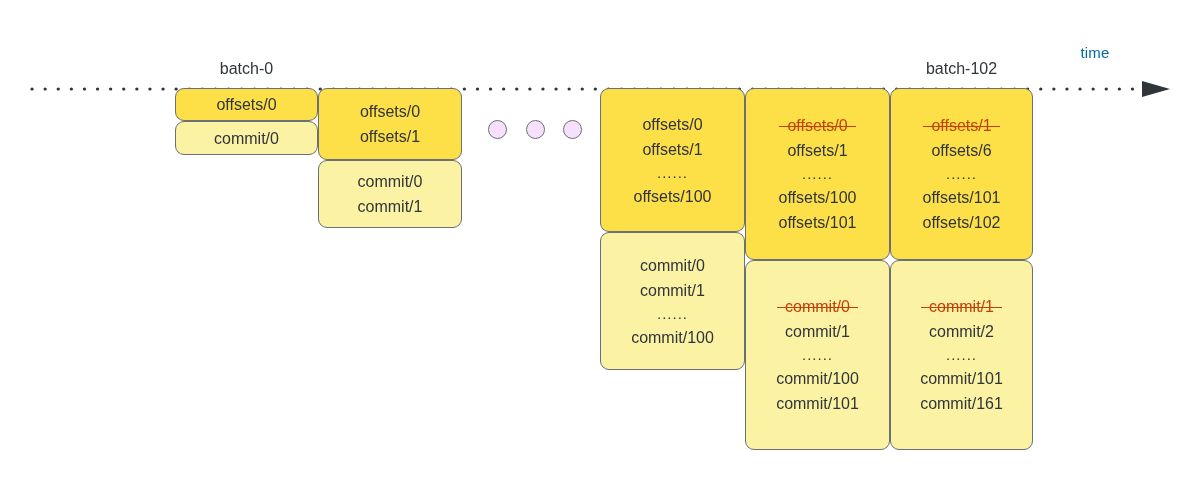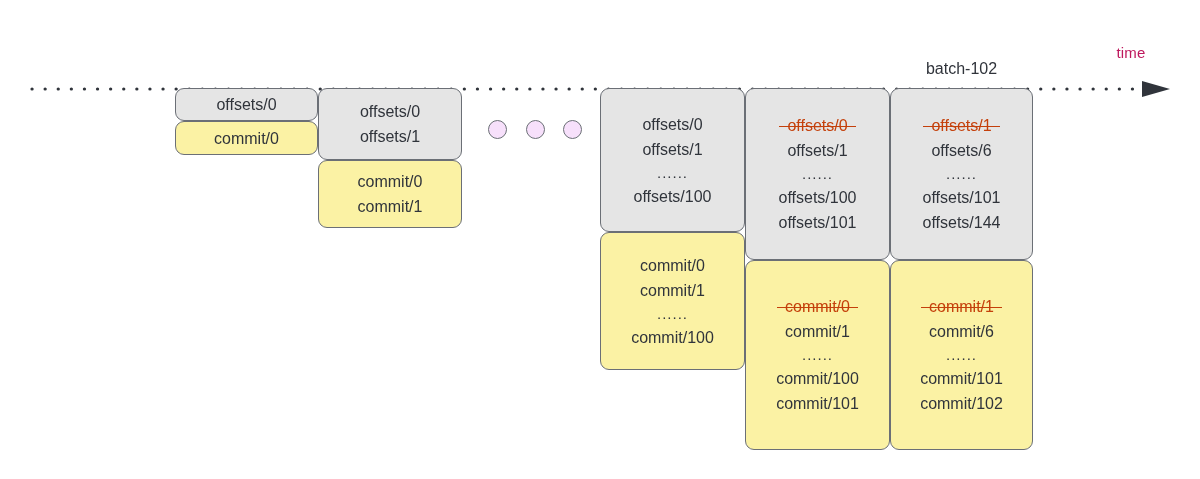--- a/index.html
+++ b/index.html
@@ -23,26 +23,26 @@
   
   .timeline-axis {
     position: absolute;
     left: 30px;
     top: 80px;
     width: 1145px;
     height: 18px;
   }
   .timeline-label {
     position: absolute;
-    left: 1096px;
+    left: 1060px;
     top: 44px;
     width: 70px;
     text-align: center;
     font-size: 15px;
-    color: #be185d;
+    color: #0369a1;
     letter-spacing: 0.2px;
   }
 
   
   .batch-label {
     position: absolute;
     top: 60px;
     font-size: 16px;
     text-align: center;
     color: #30343b;
@@ -57,21 +57,21 @@
     border-radius: 9px;
     display: flex;
     flex-direction: column;
     align-items: center;
     justify-content: center;
     font-size: 16px;
     line-height: 25px;
     color: #30343b;
     text-align: center;
   }
-  .box.offsets { background: #e5e5e5; }
+  .box.offsets { background: #fde047; }
   .box.commit  { background: #fbf2a4; }
 
   .box .line { display: block; white-space: nowrap; }
   .box .line.dots {
     letter-spacing: 1px;
     font-size: 15px;
     line-height: 22px;
   }
   .box .line.struck {
     color: #c4400b;
@@ -106,20 +106,21 @@
 <div id="canvas">
 
   <div class="timeline-axis">
     <svg width="1145" height="18" viewBox="0 0 1145 18">
       <line x1="2" y1="9" x2="1118" y2="9" stroke="#30343b" stroke-width="3.2" stroke-linecap="round" stroke-dasharray="0.1 13"></line>
       <polygon points="1112,1 1140,9 1112,17" fill="#30343b"></polygon>
     </svg>
   </div>
   <div class="timeline-label">time</div>
 
+  <div class="batch-label" style="left:175px; width:143px;">batch-0</div>
 
   <div class="box offsets" style="left:175px; top:88px; width:143px; height:33px;">
     <span class="line">offsets/0</span>
   </div>
 
   <div class="box commit" style="left:175px; top:121px; width:143px; height:34px;">
     <span class="line">commit/0</span>
   </div>
 
 
@@ -169,24 +170,24 @@
     <span class="line">commit/101</span>
   </div>
 
   <div class="batch-label" style="left:890px; width:143px;">batch-102</div>
 
   <div class="box offsets" style="left:890px; top:88px; width:143px; height:172px;">
     <span class="line struck">offsets/1</span>
     <span class="line">offsets/6</span>
     <span class="line dots">......</span>
     <span class="line">offsets/101</span>
-    <span class="line">offsets/144</span>
+    <span class="line">offsets/102</span>
   </div>
 
   <div class="box commit" style="left:890px; top:260px; width:143px; height:190px;">
     <span class="line struck">commit/1</span>
-    <span class="line">commit/6</span>
+    <span class="line">commit/2</span>
     <span class="line dots">......</span>
     <span class="line">commit/101</span>
-    <span class="line">commit/102</span>
+    <span class="line">commit/161</span>
   </div>
 
 </div>
 
 </body></html>

